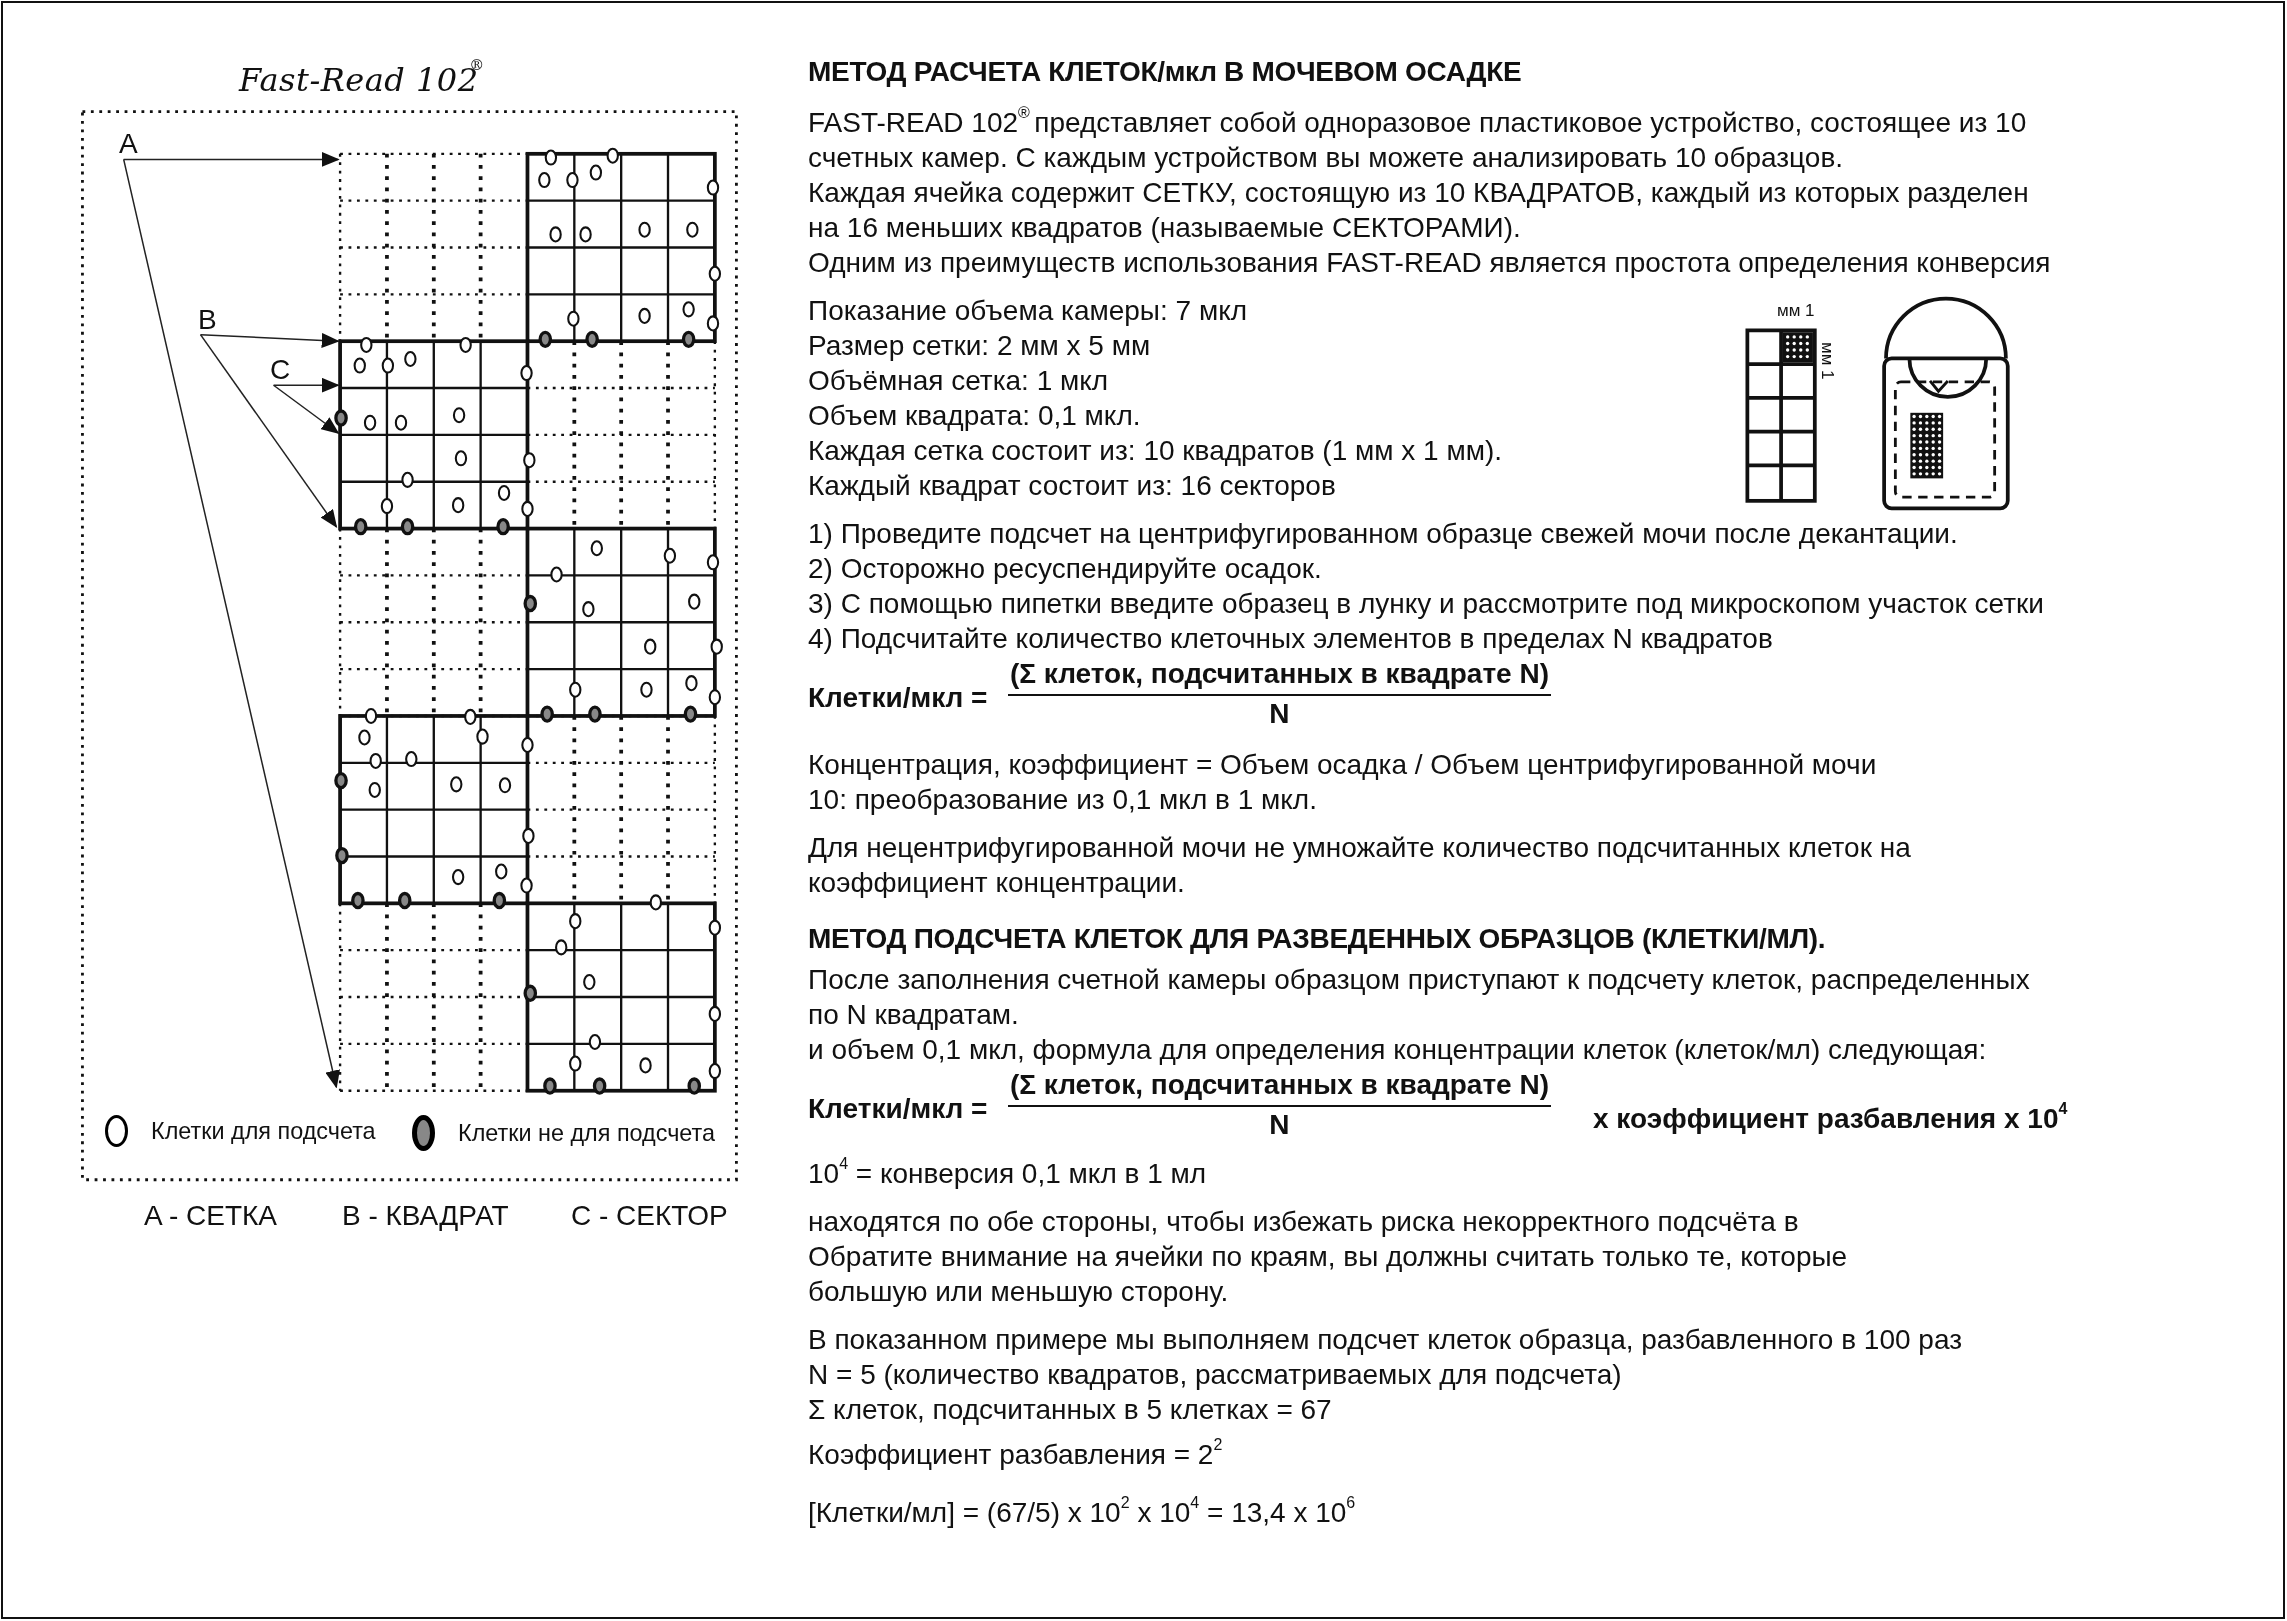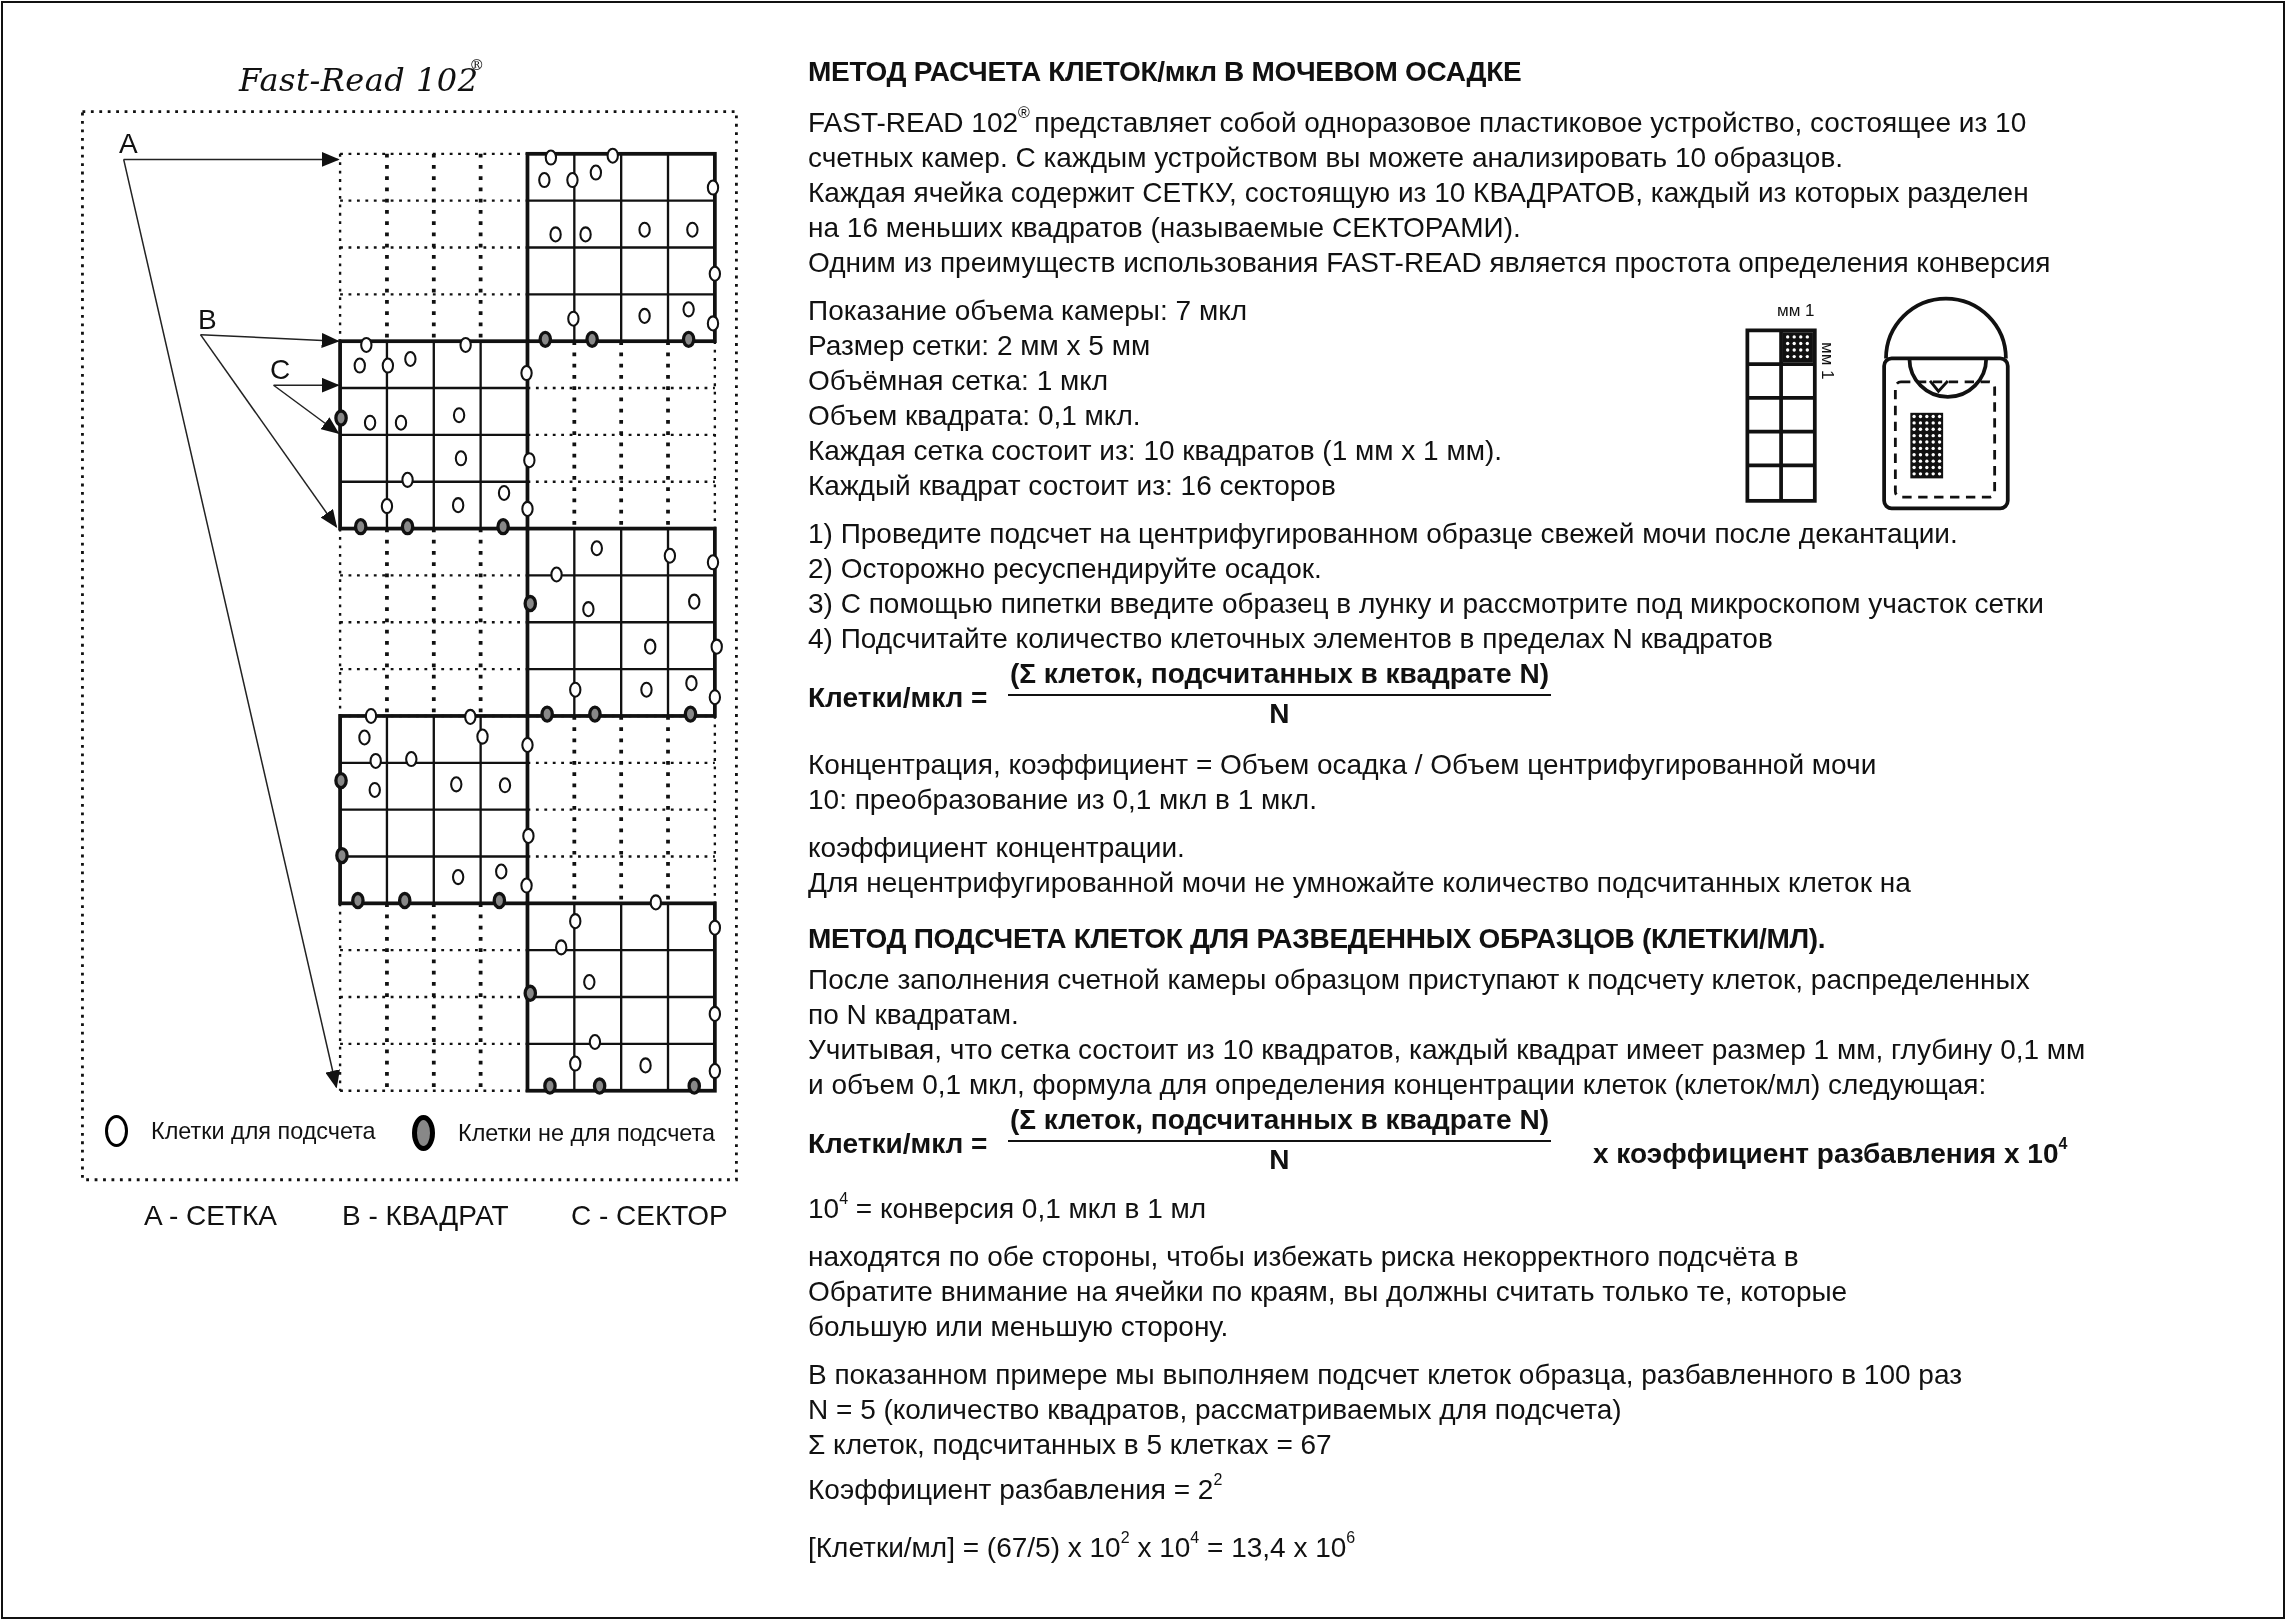--- a/index.html
+++ b/index.html
@@ -370,28 +370,27 @@
     <span class="lhs">Клетки/мкл =</span>
     <span class="frac">
       <span class="num">(Σ клеток, подсчитанных в квадрате N)</span>
       <span class="den">N</span>
     </span>
   </div>
 
   <p>Концентрация, коэффициент = Объем осадка / Объем центрифугированной мочи</p>
   <p>10: преобразование из 0,1 мкл в 1 мкл.</p>
   <div class="gap"></div>
+  <p>Для нецентрифугированной мочи не умножайте количество подсчитанных клеток на</p>
   <p>коэффициент концентрации.</p>
-  <p>Для нецентрифугированной мочи не умножайте количество подсчитанных клеток на</p>
   <div class="gap" style="height:20.6px"></div>
 
   <p class="h">МЕТОД ПОДСЧЕТА КЛЕТОК ДЛЯ РАЗВЕДЕННЫХ ОБРАЗЦОВ (КЛЕТКИ/МЛ).</p>
   <p>После заполнения счетной камеры образцом приступают к подсчету клеток, распределенных</p>
   <p>по N квадратам.</p>
-  <p>Учитывая, что сетка состоит из 10 квадратов, каждый квадрат имеет размер 1 мм, глубину 0,1 мм</p>
   <p>и объем 0,1 мкл, формула для определения концентрации клеток (клеток/мл) следующая:</p>
 
   <div class="formula">
     <span class="lhs">Клетки/мкл =</span>
     <span class="frac">
       <span class="num">(Σ клеток, подсчитанных в квадрате N)</span>
       <span class="den">N</span>
     </span>
     <span class="rhs" style="left:785px;"><span>x коэффициент разбавления x 10</span><sup class="s">4</sup></span>
   </div>

